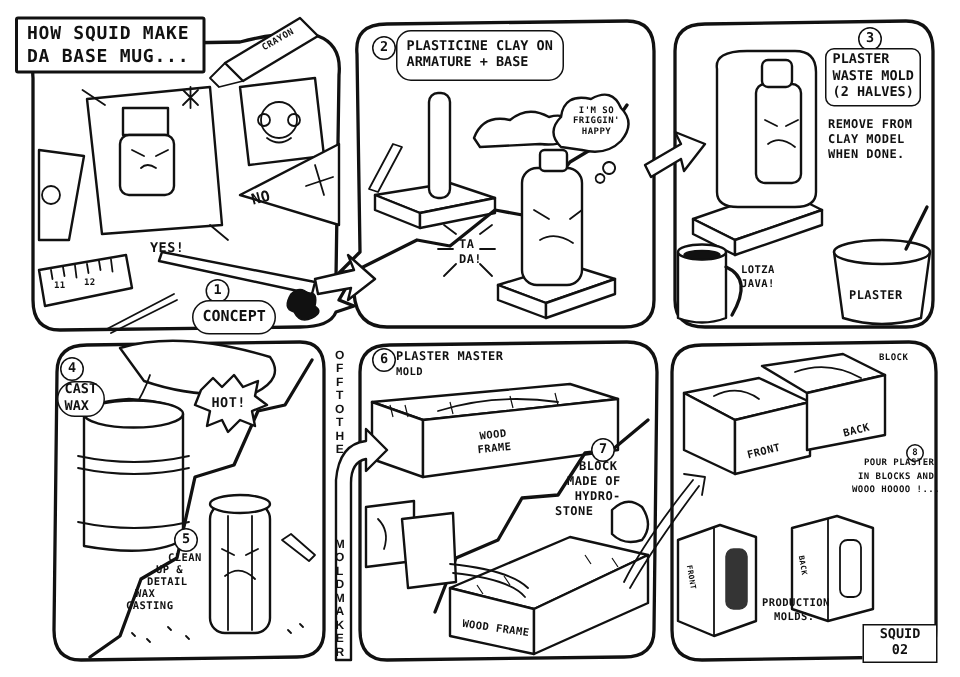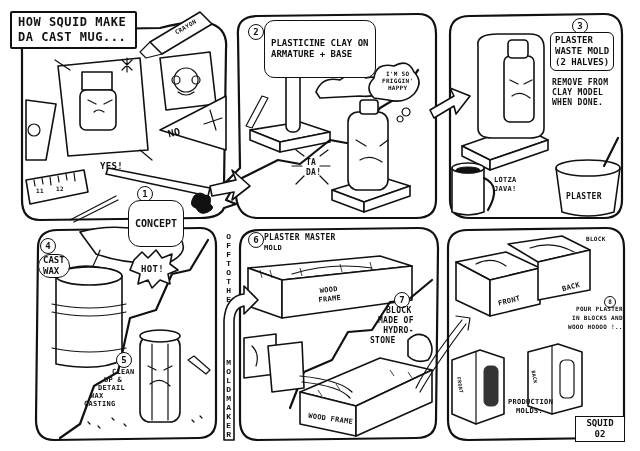--- a/index.html
+++ b/index.html
@@ -13,26 +13,26 @@
   .hatch { stroke: #111; stroke-width: 0.8; }
   .lbl { position: absolute; font-family: "DejaVu Sans Mono", monospace; font-weight: bold;
          font-size: 9px; line-height: 10px; letter-spacing: 0.3px; color: #111; white-space: nowrap;
          text-transform: uppercase; }
   .title { position: absolute; left: 10px; top: 11px; width: 127px; height: 38px;
            border: 2px solid #111; background: #fff; border-radius: 2px;
            font-family: "DejaVu Sans Mono", monospace; font-weight: bold; font-size: 12px;
            line-height: 15px; padding: 2px 6px; box-sizing: border-box; letter-spacing: 0.5px; }
   .bubble { position: absolute; border: 1.6px solid #111; border-radius: 10px; background: #fff;
             font-family: "DejaVu Sans Mono", monospace; font-weight: bold; font-size: 9px; line-height: 11px;
-            padding: 17px 6px; box-sizing: border-box; }
+            padding: 5px 6px; box-sizing: border-box; }
   .num { position: absolute; width: 14px; height: 14px; border: 1.5px solid #111; border-radius: 50%;
          background: #fff; font-size: 9px; font-weight: bold; text-align: center; line-height: 14px;
          font-family: "DejaVu Sans Mono", monospace; box-sizing: content-box; }
-  .vtext { position: absolute; font-family: Liberation Mono, monospace; font-weight: bold; font-size: 8px;
-           width: 9px; line-height: 9px; text-align: right; word-break: break-all; white-space: normal; }
+  .vtext { position: absolute; font-family: Liberation Sans, sans-serif; font-weight: bold; font-size: 8px;
+           width: 9px; line-height: 9px; text-align: center; word-break: break-all; white-space: normal; }
   .sig { position: absolute; left: 575px; top: 416px; width: 50px; height: 26px; border: 1.6px solid #111;
          background: #fff; font-family: "DejaVu Sans Mono", monospace; font-weight: bold; font-size: 9px;
          line-height: 11px; text-align: center; box-sizing: border-box; padding-top: 1px; }
 </style>
 </head>
 <body>
 
 <svg class="art" viewBox="0 0 640 451">
 
   <path class="ink" d="M22 52 Q20 30 40 30 L160 28 Q190 20 212 24 Q228 30 226 50 L224 185 L234 186 L226 200 L236 204 L224 208 Q220 218 200 218 L40 220 Q22 220 22 200 Z"></path>
@@ -194,21 +194,21 @@
   </g>
   <g>
     <path class="ink-fill" d="M528 352 L558 344 L582 352 L582 406 L552 414 L528 406 Z"></path>
     <path class="ink-thin" d="M552 346 L552 414"></path>
     <rect class="ink-thin" x="560" y="360" width="14" height="38" rx="5"></rect>
   </g>
 </svg>
 
 <div class="title">
   <div>HOW SQUID MAKE</div>
-  <div>DA CAST MUG...</div>
+  <div>DA BASE MUG...</div>
 </div>
 
 <div class="lbl" style="left:174px;top:22px;font-size:6px;transform:rotate(-30deg);">CRAYON</div>
 <div class="lbl" style="left:100px;top:137px;margin-top:24px;">YES!</div>
 <div class="lbl" style="left:168px;top:128px;font-size:10px;transform:rotate(-15deg);">NO</div>
 <div class="lbl" style="left:36px;top:186px;font-size:6px;">11</div>
 <div class="lbl" style="left:56px;top:184px;font-size:6px;">12</div>
 <div class="num" style="left:137px;top:186px;">1</div>
 <div class="bubble" style="left:128px;top:200px;font-size:10px;border-radius:12px;">CONCEPT</div>
 

